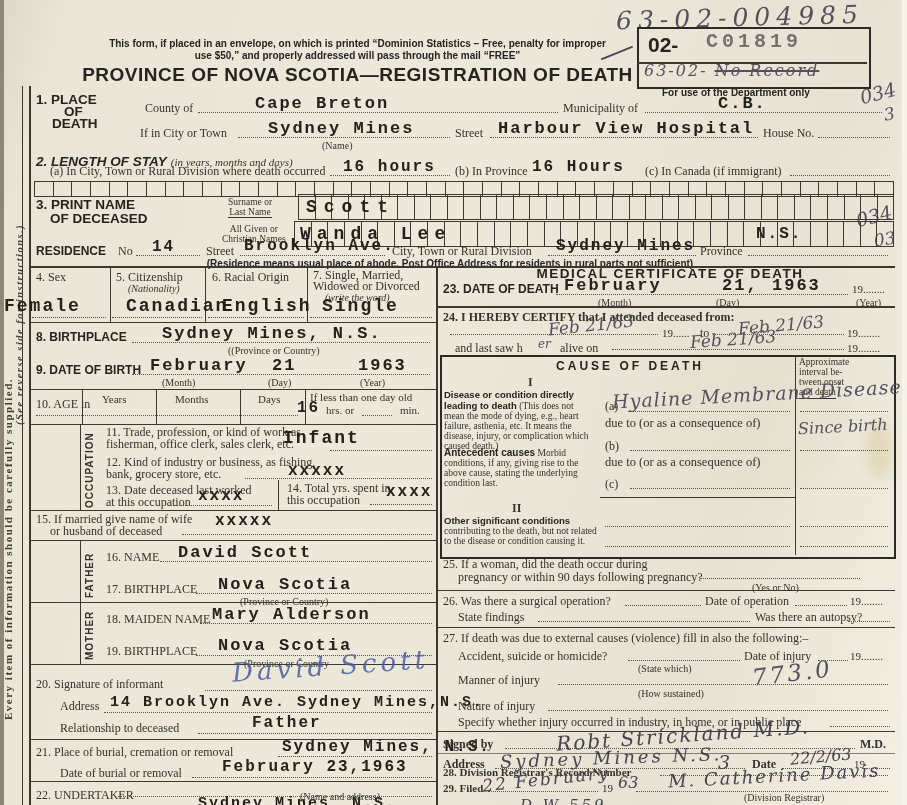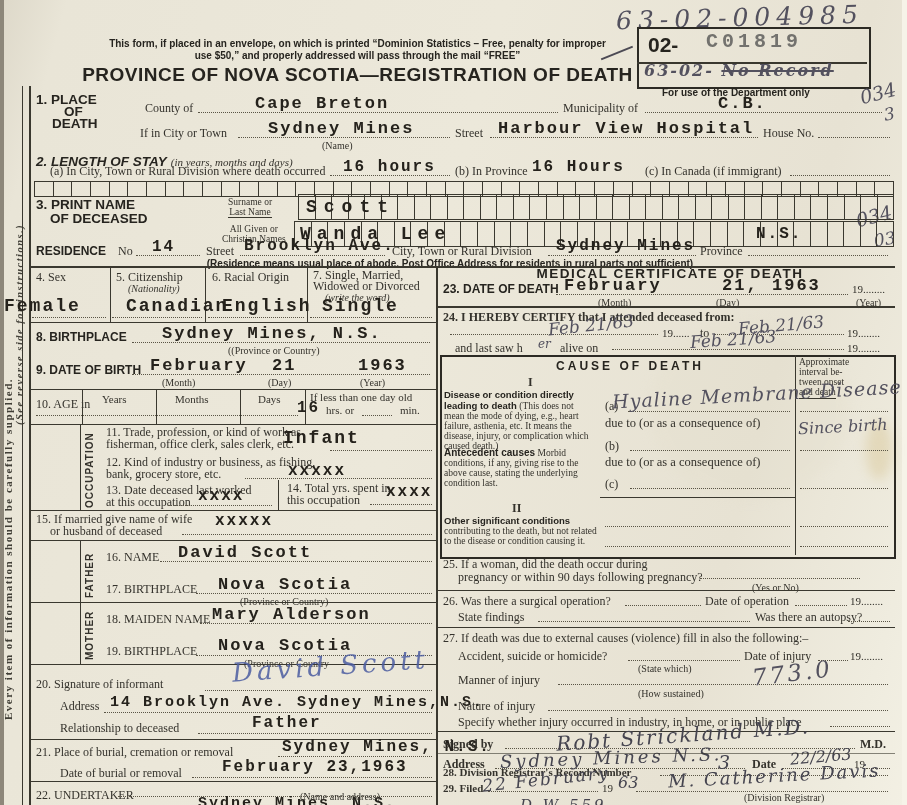--- a/index.html
+++ b/index.html
@@ -47,21 +47,21 @@
   <div class="vtext it" style="left:14px;top:95px;height:330px;font-size:10.5px;">(See reverse side for instructions.)</div>
   <div class="vl" style="left:22px;top:86px;height:719px;"></div>
   <div class="vl" style="left:29px;top:86px;height:719px;width:1.6px;"></div>
 
   <div class="t hw" style="left:616px;top:4px;font-size:25px;letter-spacing:6px;transform:rotate(-1.5deg);">63-02-004985</div>
   <div class="box" style="left:637px;top:27px;width:230px;height:58px;"></div>
   <div class="hl" style="left:637px;top:62px;width:230px;height:1.6px;"></div>
   <div class="t bs" style="left:648px;top:33px;font-size:21px;">02-</div>
   <div class="t stamp" style="left:706px;top:30px;">C01819</div>
   <div style="position:absolute;left:600px;top:52px;width:34px;height:2.4px;background:#4c4a54;transform:rotate(-22deg);"></div>
-  <div class="t hw" style="left:644px;top:62px;font-size:16px;letter-spacing:2px;font-weight:bold;">
+  <div class="t hw" style="left:644px;top:62px;font-size:16px;letter-spacing:2px;">
     <span>63-02-</span>
     <span class="strike">No Record</span>
   </div>
   <div class="t bs b10" style="left:662px;top:87px;">For use of the Department only</div>
   <div class="t hw" style="left:860px;top:83px;font-size:19px;transform:rotate(-14deg);">034</div>
   <div class="t hw" style="left:884px;top:105px;font-size:17px;transform:rotate(-10deg);">3</div>
   <div class="t hw" style="left:856px;top:206px;font-size:19px;transform:rotate(-14deg);">034</div>
   <div class="t hw" style="left:874px;top:230px;font-size:17px;transform:rotate(-10deg);">03</div>
 
   <div class="t bs b10" style="left:70px;top:38px;width:575px;text-align:center;white-space:normal;">This form, if placed in an envelope, on which is printed “Dominion Statistics – Free, penalty for improper</div>

